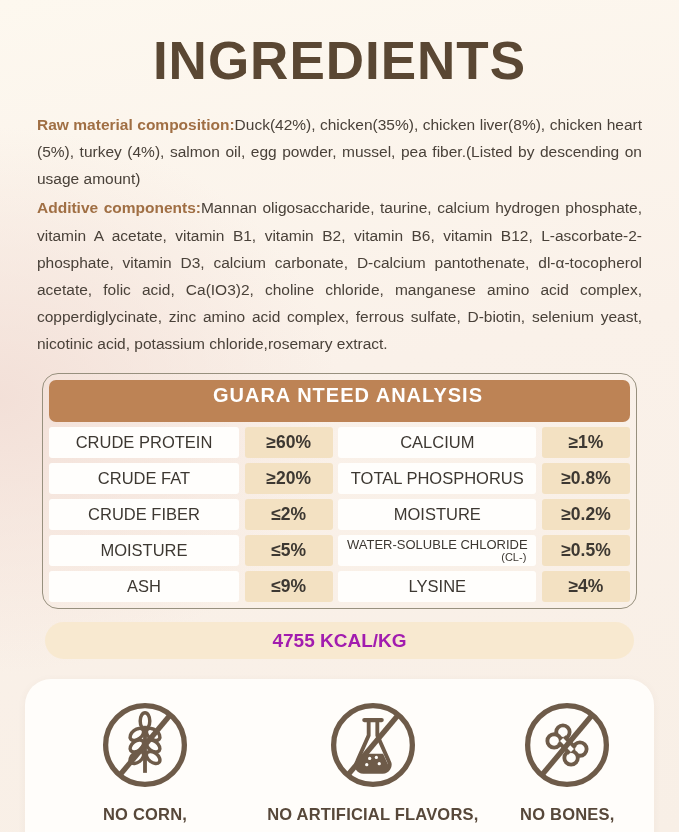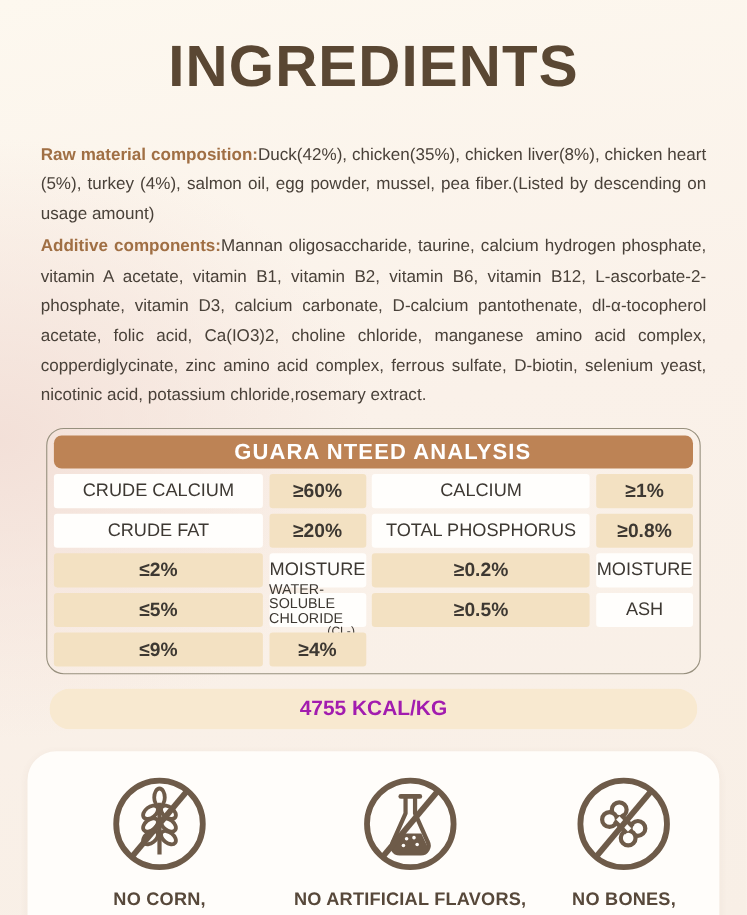--- a/index.html
+++ b/index.html
@@ -22,39 +22,39 @@
     color: #5a4733;
   }
 
   .para {
     margin: 0 37px;
     font-size: 15.5px;
     line-height: 1.75;
     text-align: justify;
     color: #494139;
   }
-  .para-1 { margin-top: 36px; }
+  .para-1 { margin-top: 20px; }
   .para-2 { margin-top: 2px; }
   .para .lead { font-weight: bold; color: #a06f44; }
 
   .analysis-box {
     margin: 16px 42px 0;
     border: 1px solid #97907e;
     border-radius: 16px;
     padding: 6px;
   }
   .analysis-header {
     background: #bd8355;
     border-radius: 7px;
     color: #ffffff;
     font-weight: bold;
     font-size: 20px;
     letter-spacing: 1px;
     text-align: center;
-    height: 30px;
+    height: 42px;
     line-height: 30px;
     padding-left: 17px;
   }
   .analysis-grid {
     margin-top: 5px;
     display: grid;
     grid-template-columns: 190px 88px 198px 88px;
     gap: 5px;
     justify-content: space-between;
   }
@@ -137,44 +137,46 @@
 <h1 class="page-title">INGREDIENTS</h1>
 
 <p class="para para-1"><span class="lead">Raw material composition:</span><span>Duck(42%), chicken(35%), chicken liver(8%), chicken heart (5%), turkey (4%), salmon oil, egg powder, mussel, pea fiber.(Listed by descending on usage amount)</span></p>
 
 <p class="para para-2"><span class="lead">Additive components:</span><span>Mannan oligosaccharide, taurine, calcium hydrogen phosphate, vitamin A acetate, vitamin B1, vitamin B2, vitamin B6, vitamin B12, L-ascorbate-2- phosphate, vitamin D3, calcium carbonate, D-calcium pantothenate, dl-α-tocopherol acetate, folic acid, Ca(IO3)2, choline chloride, manganese amino acid complex, copperdiglycinate, zinc amino acid complex, ferrous sulfate, D-biotin, selenium yeast, nicotinic acid, potassium chloride,rosemary extract.</span></p>
 
 <div class="analysis-box">
   <div class="analysis-header">GUARA NTEED ANALYSIS</div>
   <div class="analysis-grid">
 
-    <div class="cell cell-label">CRUDE CALCIUM</div>
+    <div class="cell cell-label">CRUDE PROTEIN</div>
     <div class="cell cell-value">≥60%</div>
     <div class="cell cell-label">CALCIUM</div>
     <div class="cell cell-value">≥1%</div>
 
     <div class="cell cell-label">CRUDE FAT</div>
     <div class="cell cell-value">≥20%</div>
     <div class="cell cell-label">TOTAL PHOSPHORUS</div>
     <div class="cell cell-value">≥0.8%</div>
 
+    <div class="cell cell-label">CRUDE FIBER</div>
     <div class="cell cell-value">≤2%</div>
     <div class="cell cell-label">MOISTURE</div>
     <div class="cell cell-value">≥0.2%</div>
 
     <div class="cell cell-label">MOISTURE</div>
     <div class="cell cell-value">≤5%</div>
     <div class="cell cell-label small-label">
       <span class="main">WATER-SOLUBLE CHLORIDE</span>
       <span class="sub">(CL-)</span>
     </div>
     <div class="cell cell-value">≥0.5%</div>
 
     <div class="cell cell-label">ASH</div>
     <div class="cell cell-value">≤9%</div>
+    <div class="cell cell-label">LYSINE</div>
     <div class="cell cell-value">≥4%</div>
 
   </div>
 </div>
 
 <div class="calorie-bar">
   <div class="calorie-right">4755 KCAL/KG</div>
 </div>
 
 <div class="badge-card">

